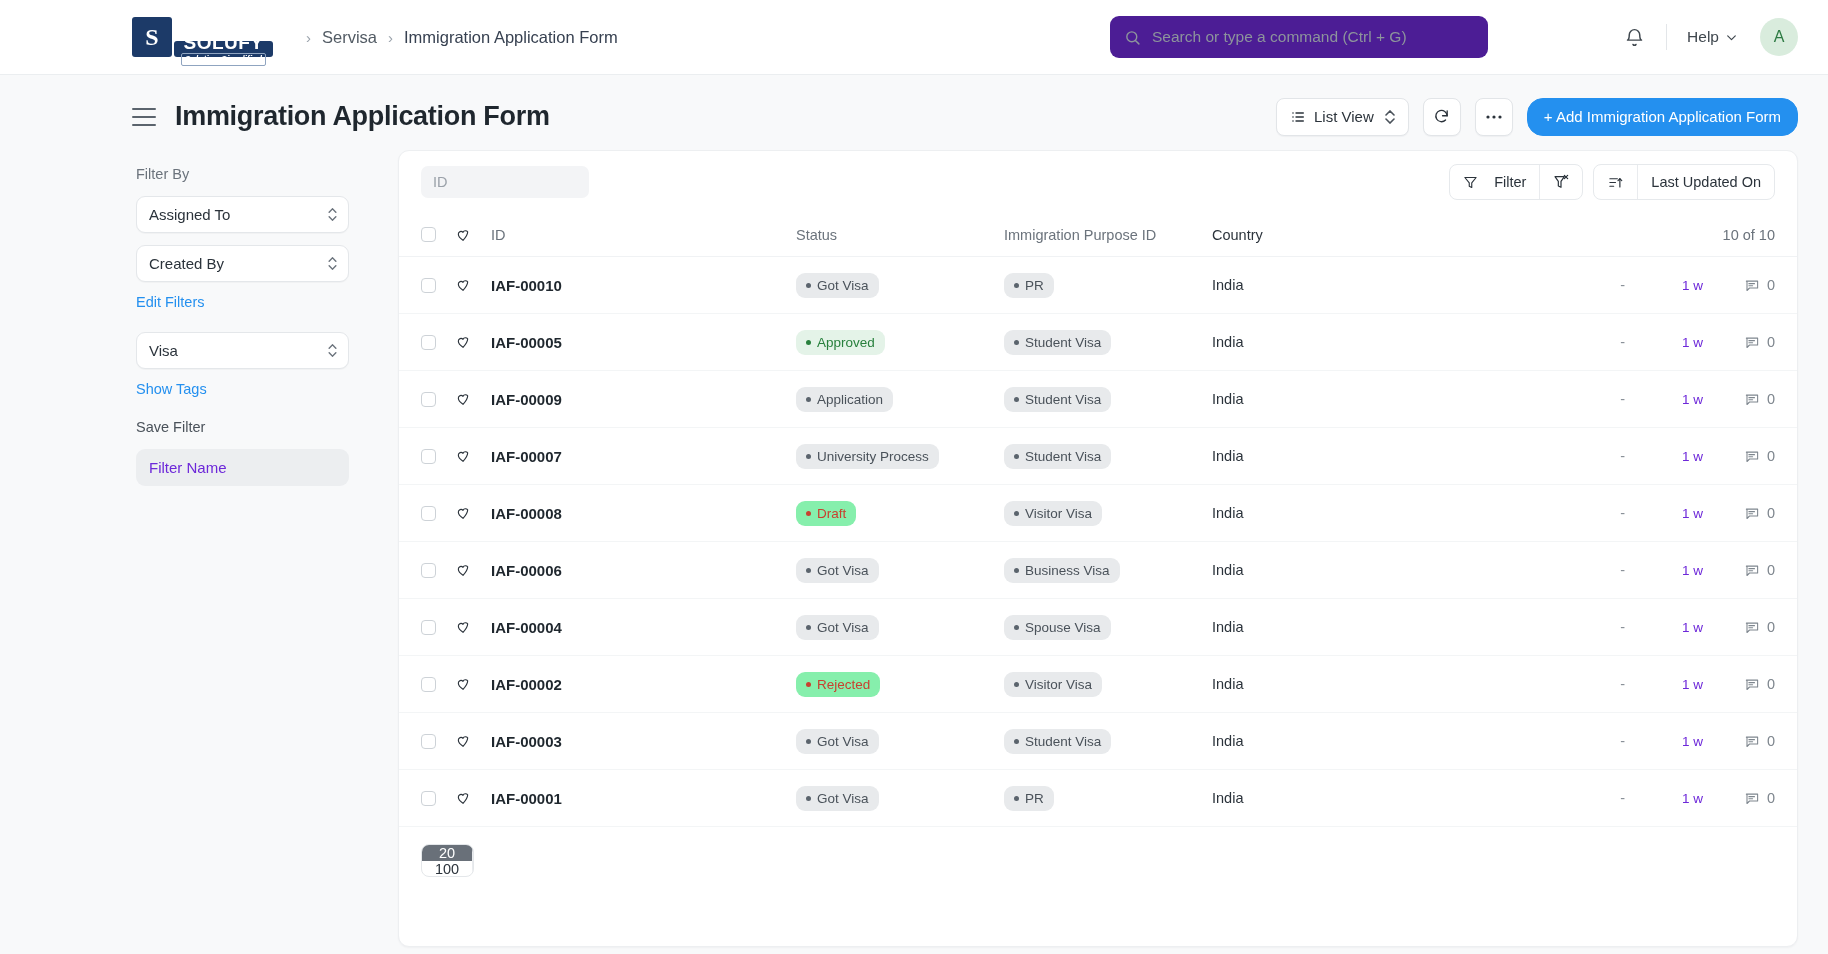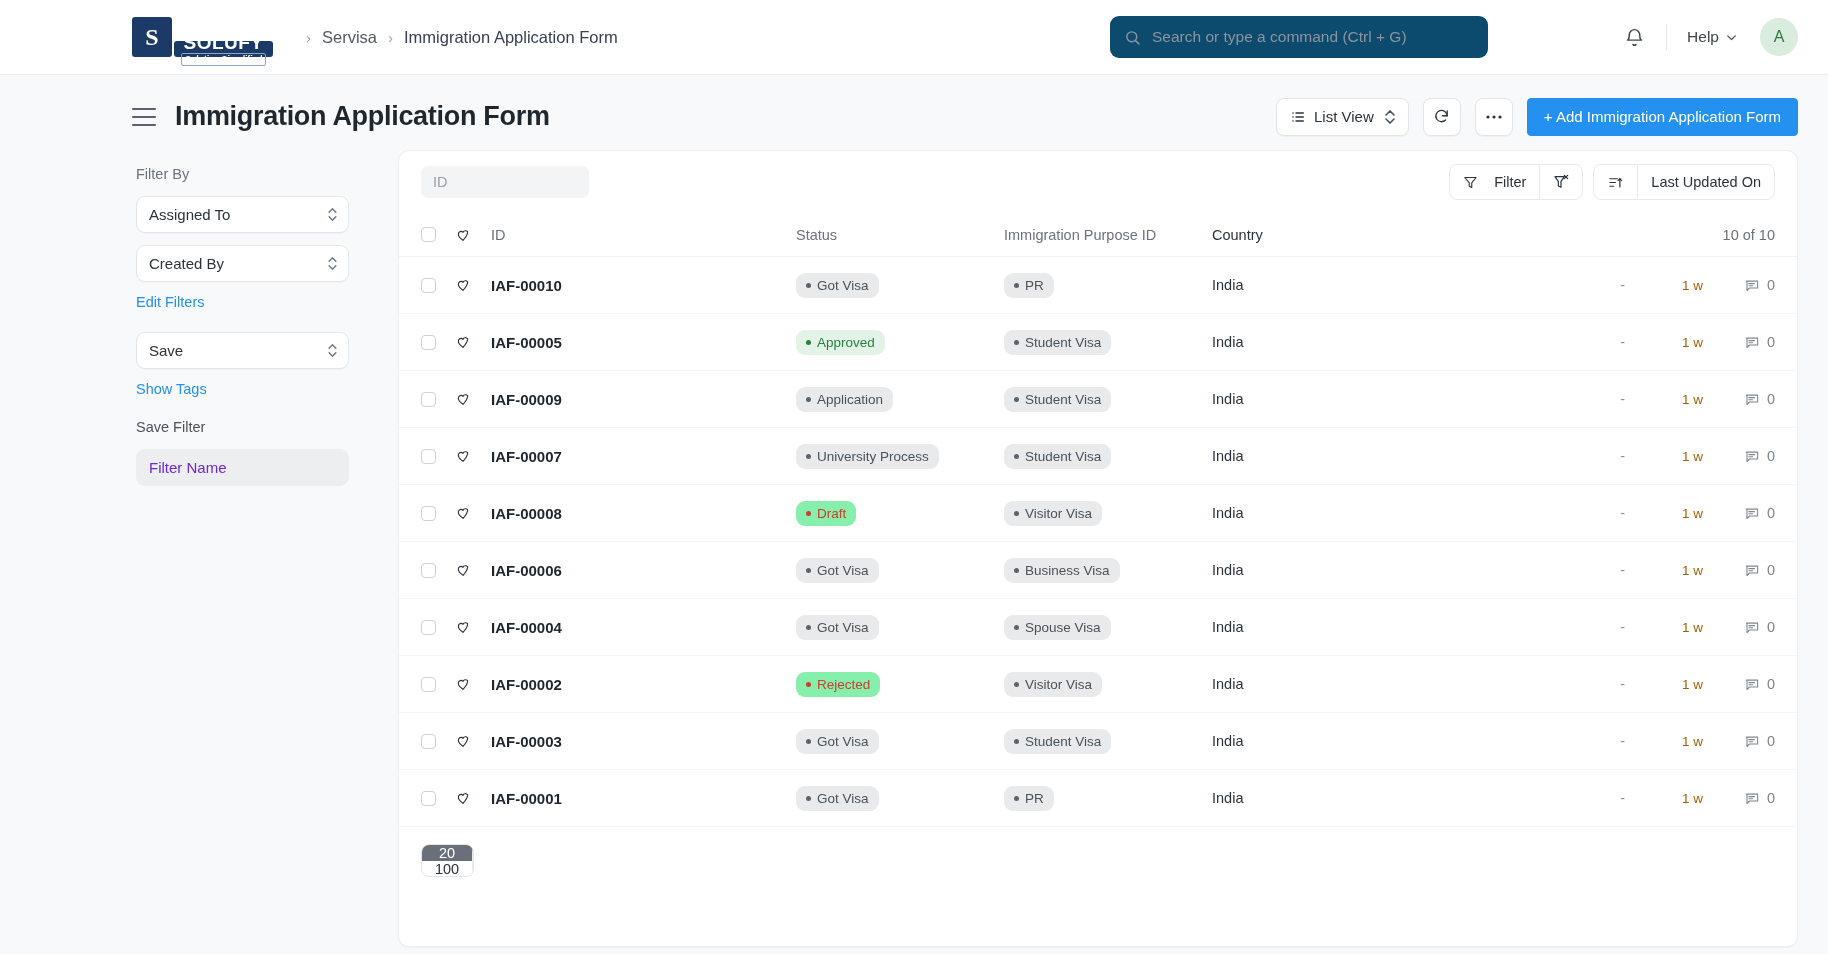--- a/index.html
+++ b/index.html
@@ -74,21 +74,21 @@
   }
   .bc-sep { margin: 0 11px; color: #9aa2ab; font-size: 15px; }
   .bc-item { color: #525b64; }
   .bc-item.last { color: #374151; }
 
   .nav-search {
     position: absolute;
     left: 1110px;
     width: 378px;
     height: 42px;
-    background: #0c4a6e;
+    background: #4c1d95;
     border-radius: 9px;
     display: flex; align-items: center;
     padding: 0 14px;
     gap: 11px;
   }
   .nav-search .ph {
     color: #8d949c;
     font-size: 15.5px;
   }
   .nav-right {
@@ -157,21 +157,21 @@
     padding: 0 13px;
     gap: 8px;
     box-shadow: 0 1px 1px rgba(16,24,40,0.04);
   }
   .btn.icon-only { width: 38px; padding: 0; }
   .btn-primary {
     height: 38px;
     background: #2490ef;
     border: 1px solid #2490ef;
     color: #ffffff;
-    border-radius: 4px;
+    border-radius: 16px;
     display: flex; align-items: center;
     font-size: 15px;
     padding: 0 16px;
     gap: 5px;
   }
   .listview-caret { display: flex; flex-direction: column; gap: 2px; margin-left: 3px; }
 
   
   .page-body {
     display: flex;
@@ -299,21 +299,21 @@
     border-radius: 4px;
     background: #ffffff;
   }
   .c-like { width: 36px; flex: 0 0 36px; display: flex; align-items: center; }
   .c-id { flex: 0 0 305px; }
   .c-id .idtext { font-weight: bold; color: #1f272e; font-size: 15px; }
   .c-status { flex: 0 0 208px; }
   .c-purpose { flex: 0 0 208px; }
   .c-country { flex: 1; color: #2b333b; }
   .c-dash { flex: 0 0 60px; text-align: right; color: #8a9199; }
-  .c-age { flex: 0 0 78px; text-align: right; color: #a16207; font-size: 13.5px; }
+  .c-age { flex: 0 0 78px; text-align: right; color: #6d28d9; font-size: 13.5px; }
   .c-comment { flex: 0 0 72px; display: flex; align-items: center; justify-content: flex-end; gap: 7px; color: #7e868e; }
   .c-count { flex: 1; text-align: right; color: #6b737c; }
 
   .badge {
     display: inline-flex; align-items: center;
     gap: 6px;
     height: 25px;
     border-radius: 9px;
     padding: 0 10px;
     font-size: 13.5px;
@@ -489,21 +489,21 @@
           </svg>
         <svg width="9" height="5" viewBox="0 0 10 6" fill="none" stroke="#6b737c" stroke-width="1.7" stroke-linecap="round">
             <polyline points="1 1 5 5 9 1"></polyline>
           </svg>
       </span>
     </div>
 
     <a class="side-link">Edit Filters</a>
 
     <div class="side-select">
-      <span>Save</span>
+      <span>Visa</span>
       <span class="sel-caret">
         <svg width="9" height="5" viewBox="0 0 10 6" fill="none" stroke="#6b737c" stroke-width="1.7" stroke-linecap="round">
             <polyline points="1 5 5 1 9 5"></polyline>
           </svg>
         <svg width="9" height="5" viewBox="0 0 10 6" fill="none" stroke="#6b737c" stroke-width="1.7" stroke-linecap="round">
             <polyline points="1 1 5 5 9 1"></polyline>
           </svg>
       </span>
     </div>
 

